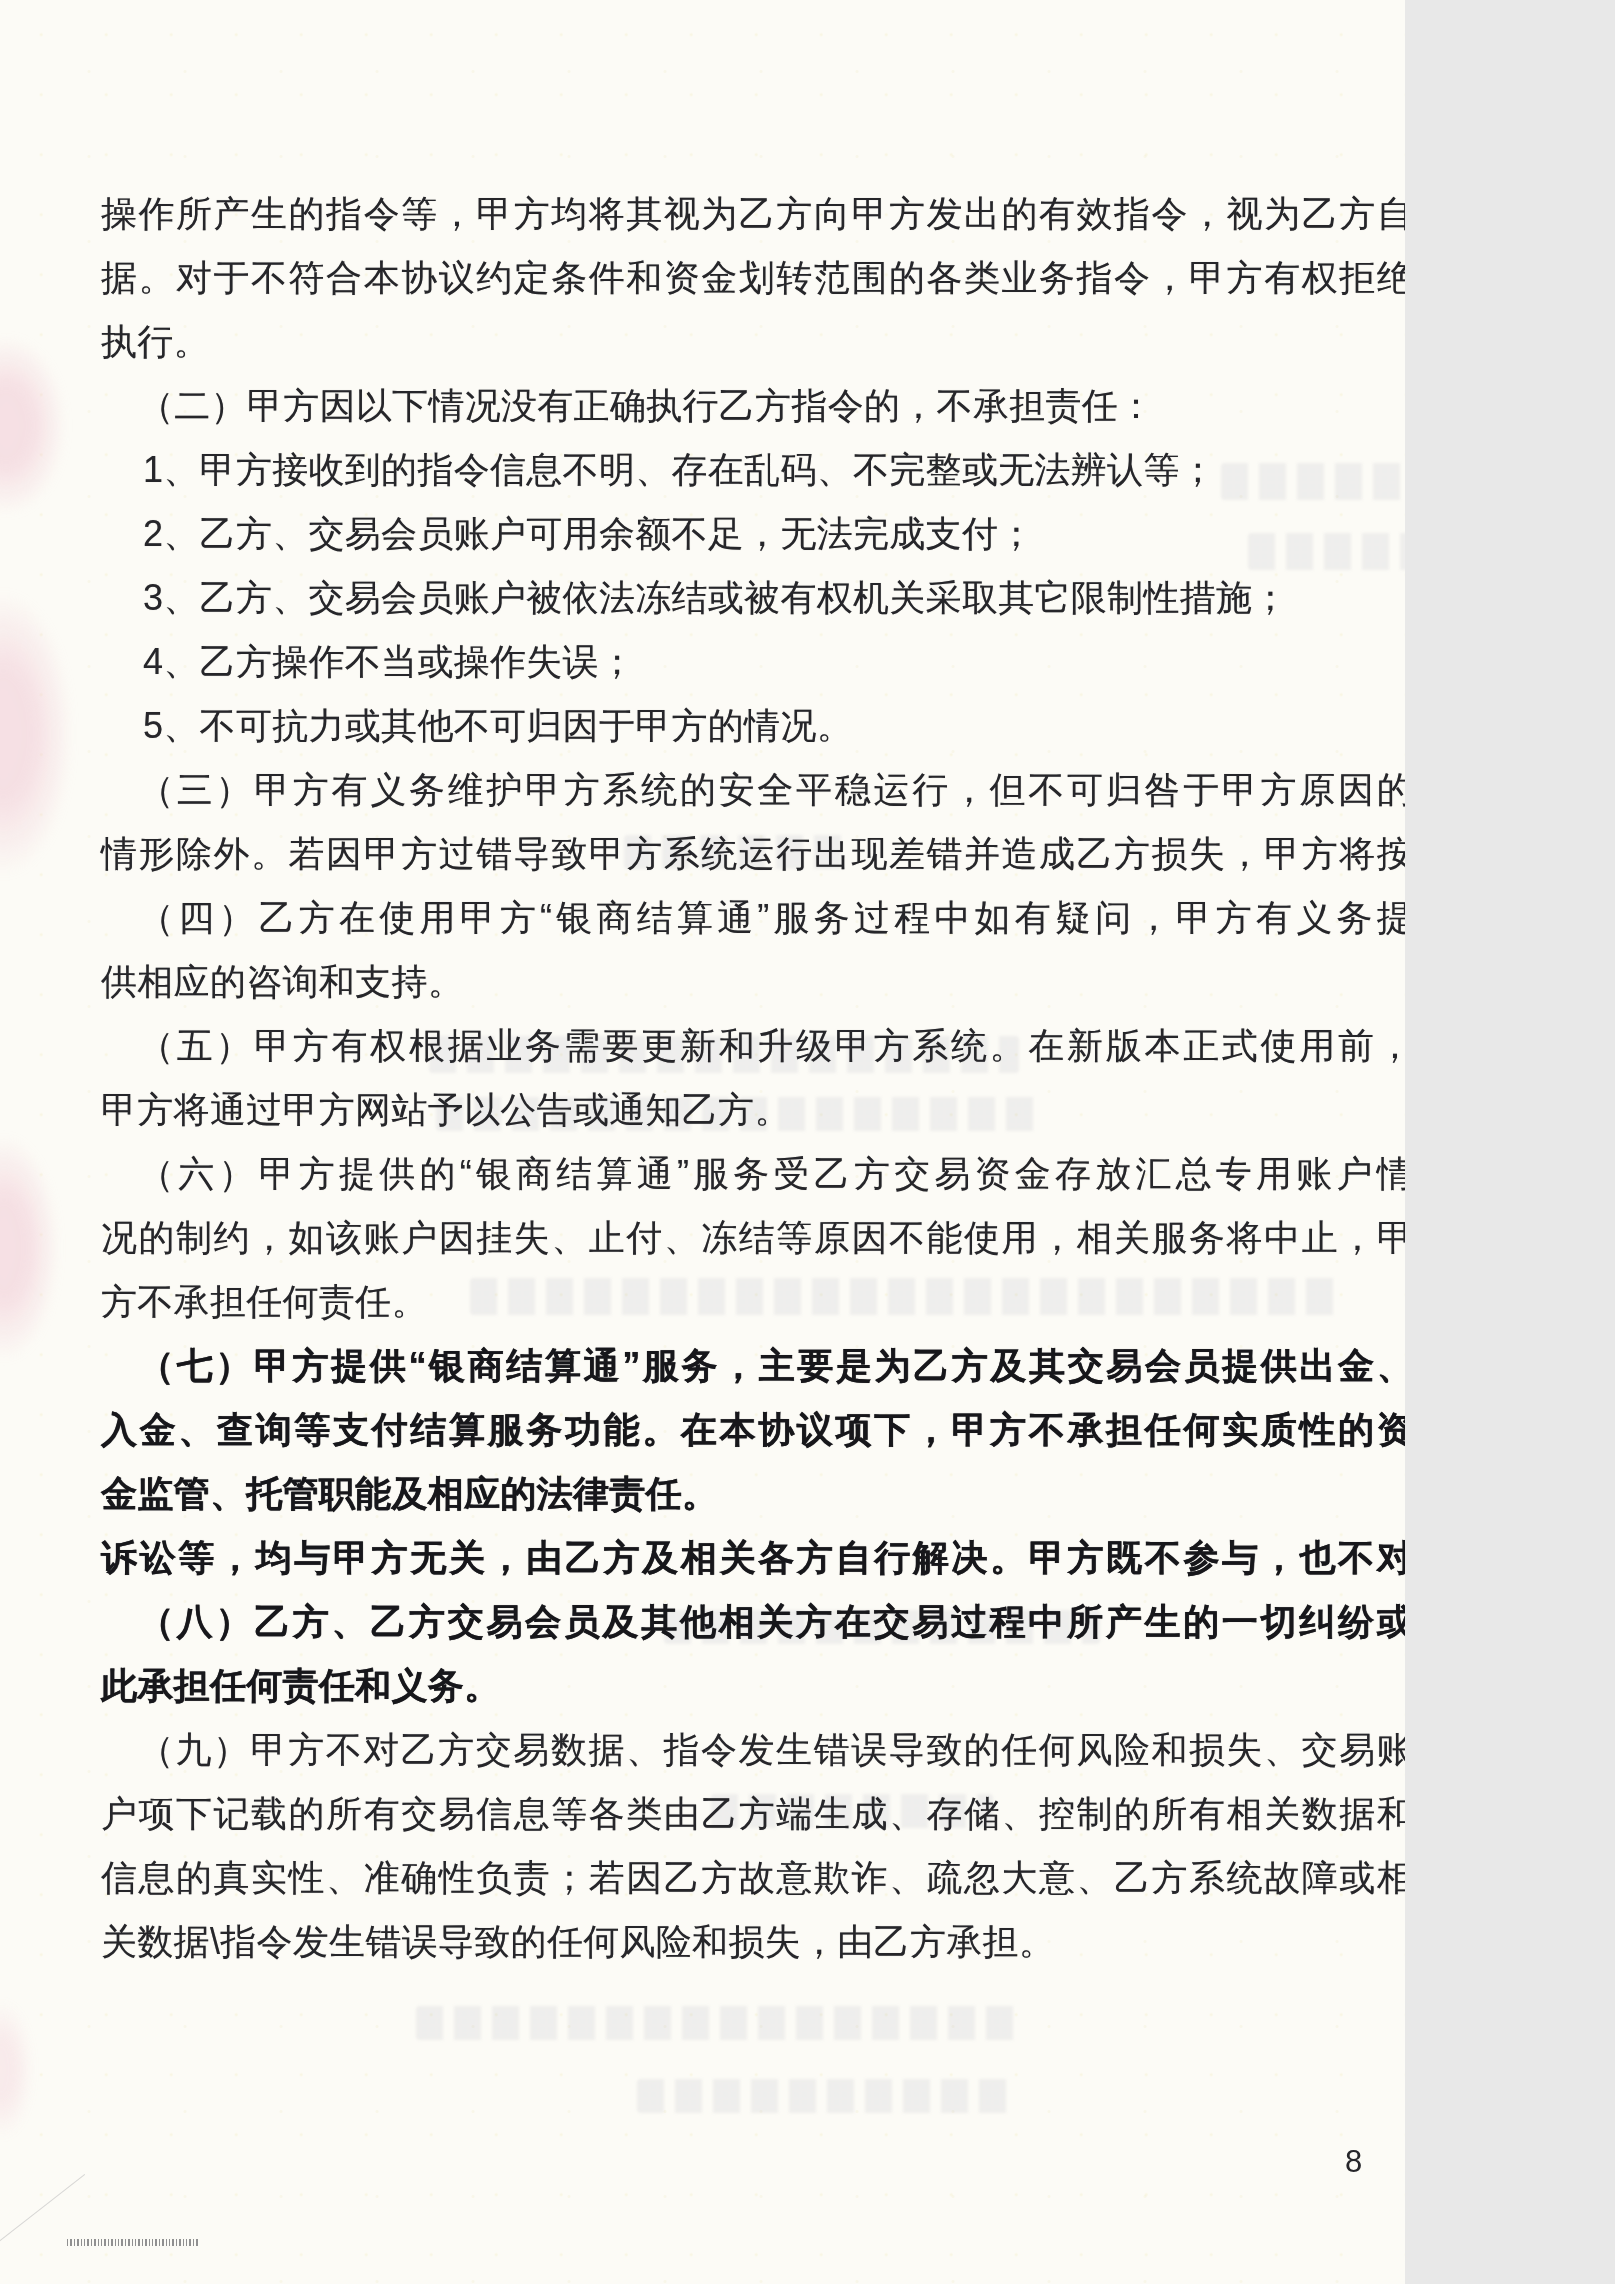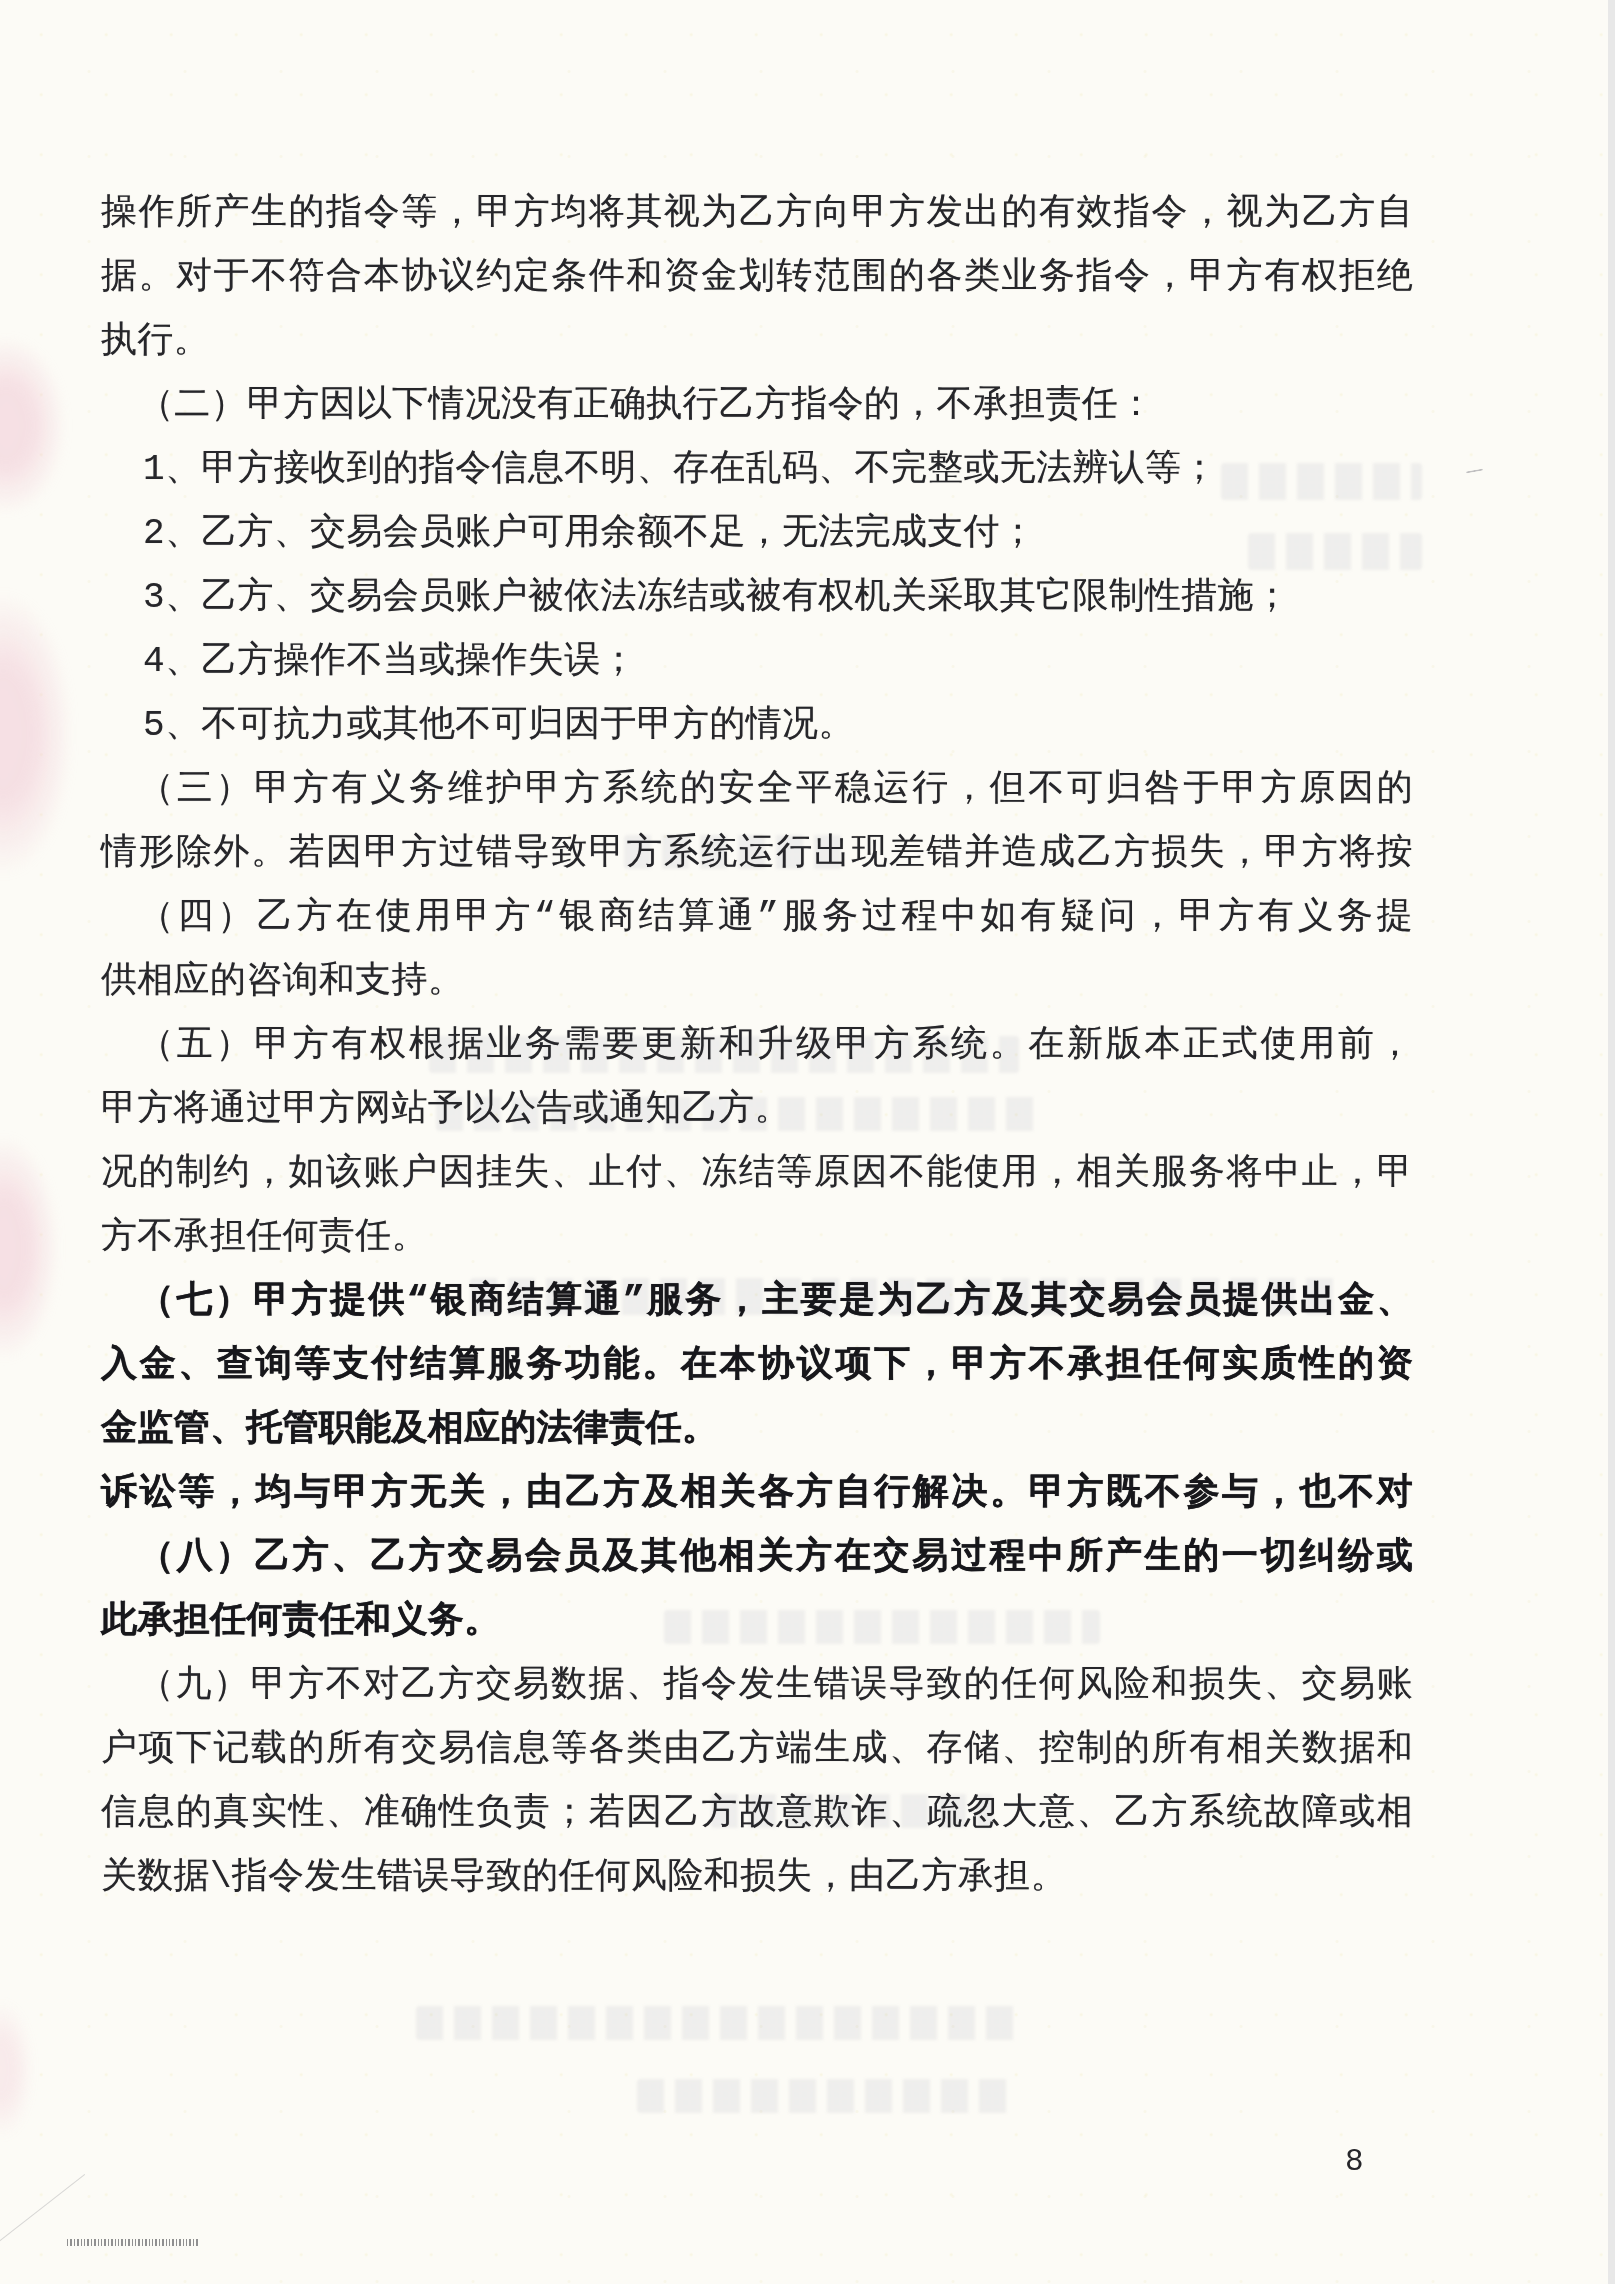--- a/index.html
+++ b/index.html
@@ -1,26 +1,26 @@
 <!DOCTYPE html>
 <html style="font-size:10.7px"><head>
 <meta charset="utf-8">
 <style>
   html,body{margin:0;padding:0;background:#e8e8e8;}
   #page{
     position:relative;
-    width:1608px;height:2284px;
+    width:1405px;height:2284px;
     background-color:#fcfbf6;
     background-image:
       radial-gradient(circle, rgba(232,220,130,0.16) 0 1px, rgba(232,220,130,0) 2px),
       radial-gradient(circle, rgba(225,215,140,0.12) 0 1px, rgba(225,215,140,0) 2px);
     background-size:65px 60px, 96px 85px;
     background-position:8.7px 4.7px, 41px 29px;
     overflow:hidden;
-    font-family:Liberation Mono, monospace;
+    font-family:Liberation Sans, sans-serif;
   }
   #doc-lines{
     position:absolute;
     left:101px;top:182px;width:1312px;
     z-index:3;
   }
   .line{
     height:64px;line-height:64px;
     font-size:36px;
     color:#26262a;
@@ -110,20 +110,21 @@
       <div class="line ind2">2、乙方、交易会员账户可用余额不足，无法完成支付；</div>
       <div class="line ind2">3、乙方、交易会员账户被依法冻结或被有权机关采取其它限制性措施；</div>
       <div class="line ind2">4、乙方操作不当或操作失误；</div>
       <div class="line ind2">5、不可抗力或其他不可归因于甲方的情况。</div>
       <div class="line ind1 fill">（三）甲方有义务维护甲方系统的安全平稳运行，但不可归咎于甲方原因的</div>
       <div class="line fill">情形除外。若因甲方过错导致甲方系统运行出现差错并造成乙方损失，甲方将按</div>
       <div class="line ind1 fill">（四）乙方在使用甲方“银商结算通”服务过程中如有疑问，甲方有义务提</div>
       <div class="line">供相应的咨询和支持。</div>
       <div class="line ind1 fill">（五）甲方有权根据业务需要更新和升级甲方系统。在新版本正式使用前，</div>
       <div class="line">甲方将通过甲方网站予以公告或通知乙方。</div>
+      <div class="line ind1 fill">（六）甲方提供的“银商结算通”服务受乙方交易资金存放汇总专用账户情</div>
       <div class="line fill">况的制约，如该账户因挂失、止付、冻结等原因不能使用，相关服务将中止，甲</div>
       <div class="line">方不承担任何责任。</div>
       <div class="line ind1 bold fill">（七）甲方提供“银商结算通”服务，主要是为乙方及其交易会员提供出金、</div>
       <div class="line bold fill">入金、查询等支付结算服务功能。在本协议项下，甲方不承担任何实质性的资</div>
       <div class="line bold">金监管、托管职能及相应的法律责任。</div>
       <div class="line bold fill">诉讼等，均与甲方无关，由乙方及相关各方自行解决。甲方既不参与，也不对</div>
       <div class="line ind1 bold fill">（八）乙方、乙方交易会员及其他相关方在交易过程中所产生的一切纠纷或</div>
       <div class="line bold">此承担任何责任和义务。</div>
       <div class="line ind1 fill">（九）甲方不对乙方交易数据、指令发生错误导致的任何风险和损失、交易账</div>
       <div class="line fill">户项下记载的所有交易信息等各类由乙方端生成、存储、控制的所有相关数据和</div>

